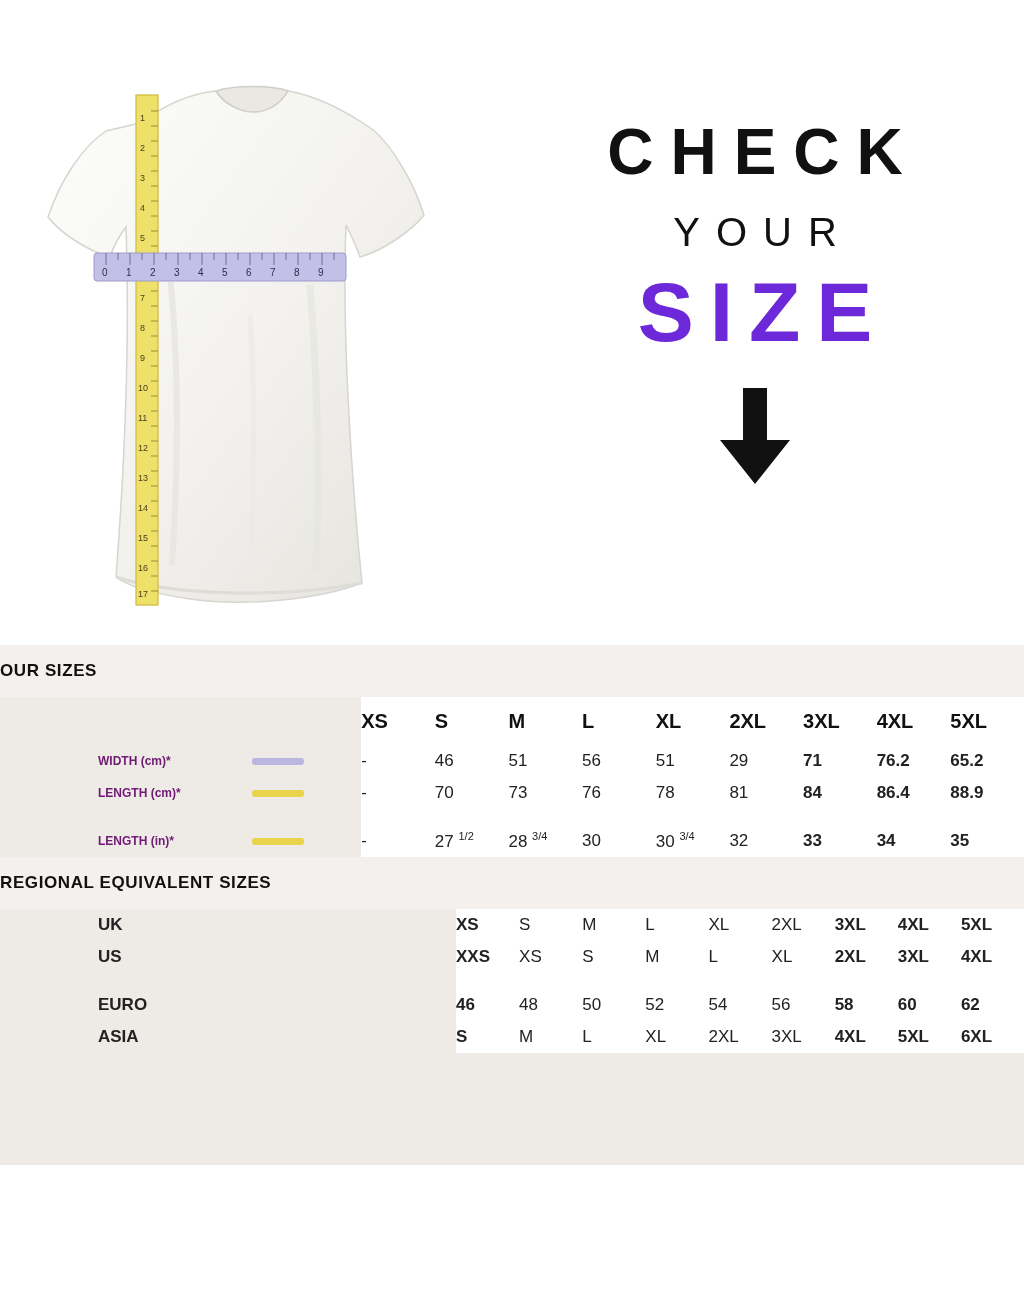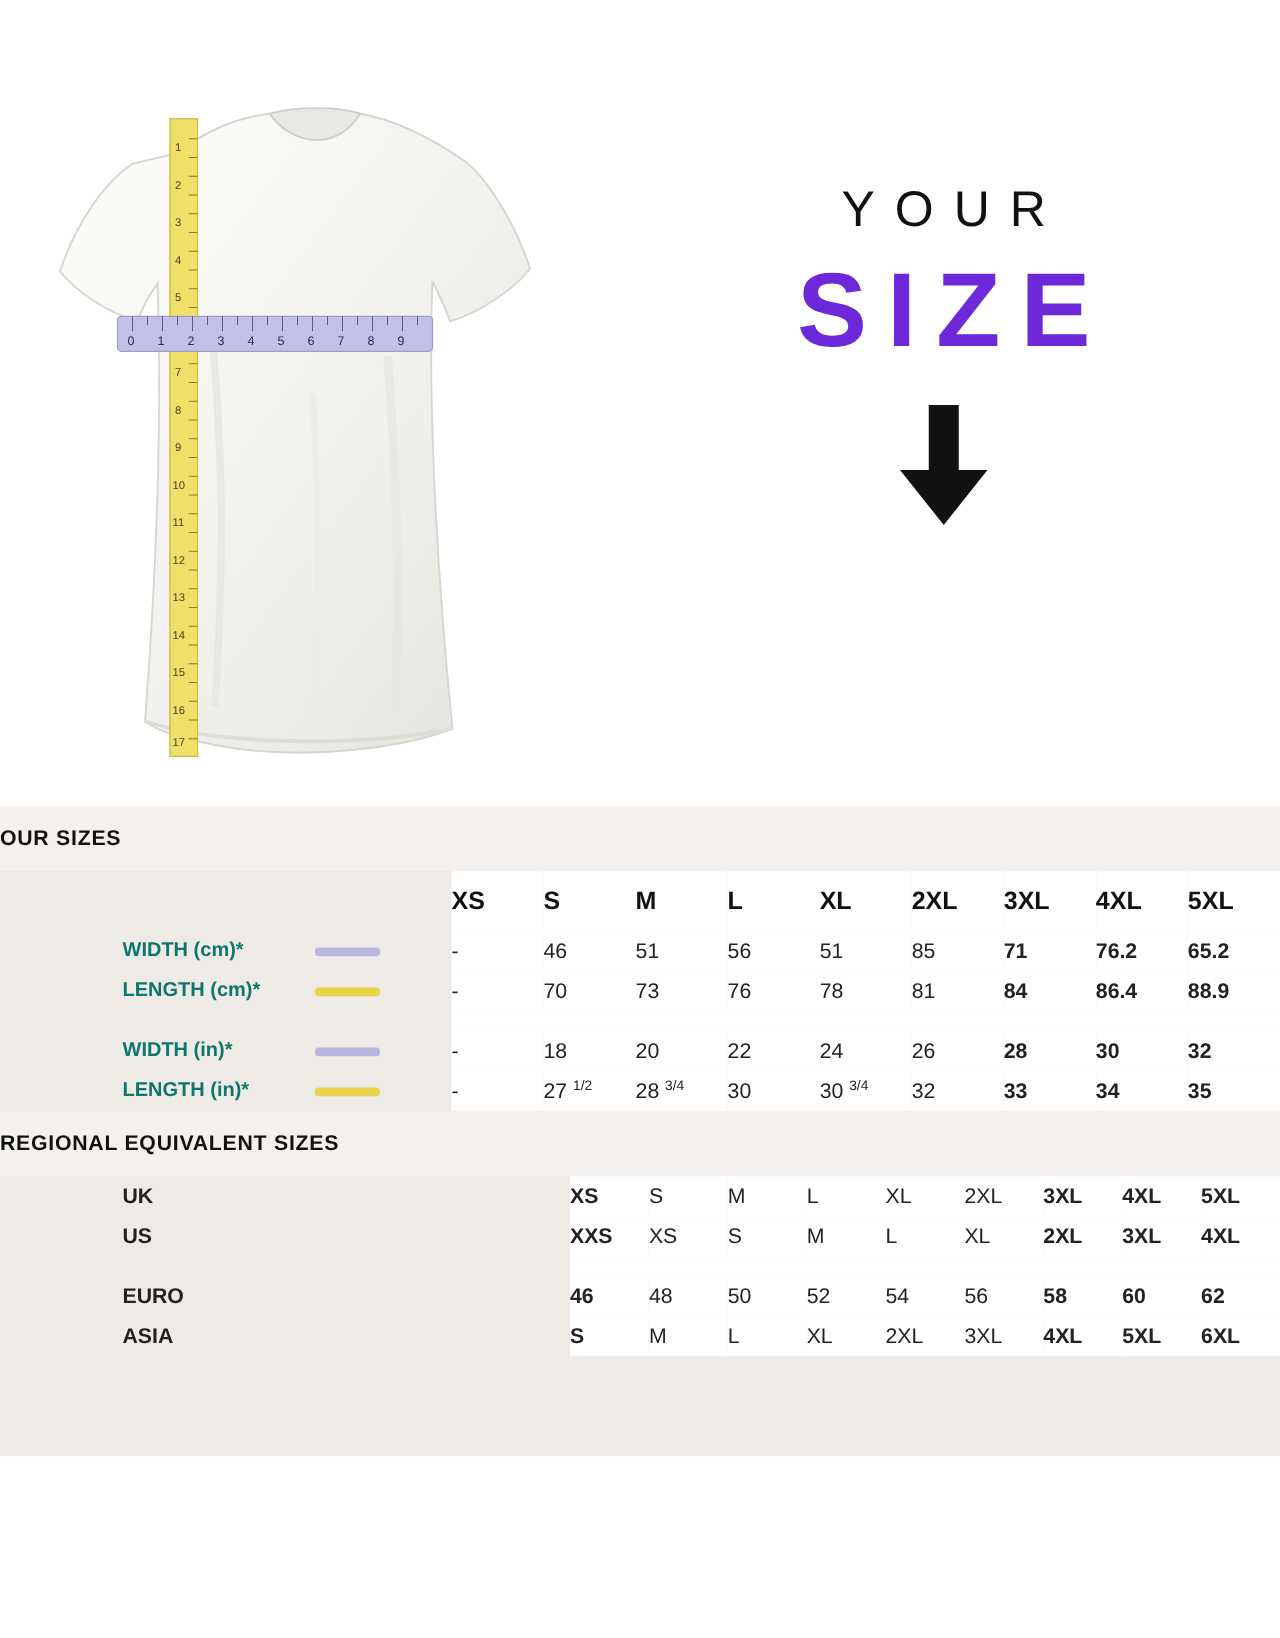--- a/index.html
+++ b/index.html
@@ -138,23 +138,23 @@
 
   .spacer-row td { height: 16px; background: #ffffff; }
   .spacer-row td.col-label { background: #eeeae6; }
 
   .label-inner {
     display: flex;
     align-items: center;
     padding-left: 98px;
   }
   .label-text {
-    font-size: 16px;
-    font-weight: bold;
-    color: #0f766e;
+    font-size: 12px;
+    font-weight: bold;
+    color: #701a75;
     width: 150px;
   }
   .swatch {
     width: 52px;
     height: 7px;
     border-radius: 3px;
     margin-left: 4px;
   }
 
   .regional-label {
@@ -298,20 +298,21 @@
           <text x="226" y="201">6</text>
             <text x="250" y="201">7</text>
             <text x="274" y="201">8</text>
           <text x="298" y="201">9</text>
         </g>
       </g>
     </svg>
   </div>
 
   <div class="headline">
+    <div class="hl-check">CHECK</div>
     <div class="hl-your">YOUR</div>
     <div class="hl-size">SIZE</div>
     <svg class="arrow-down" width="78" height="96" viewBox="0 0 78 96">
       <polygon points="27,0 51,0 51,52 74,52 39,96 4,52 27,52" fill="#111111"></polygon>
     </svg>
   </div>
 </div>
 
 <div class="table-section">
 
@@ -337,21 +338,21 @@
         <div class="label-inner">
           <span class="label-text">WIDTH (cm)*</span>
           <span class="swatch" style="background:#b9b7e0"></span>
         </div>
       </td>
       <td>-</td>
       <td>46</td>
       <td>51</td>
       <td>56</td>
       <td>51</td>
-      <td>85</td>
+      <td>29</td>
       <td class="bold">71</td>
       <td class="bold">76.2</td>
       <td class="bold">65.2</td>
     </tr>
 
     <tr class="data-row">
       <td class="col-label">
         <div class="label-inner">
           <span class="label-text">LENGTH (cm)*</span>
           <span class="swatch" style="background:#e8d34a"></span>
@@ -366,37 +367,20 @@
       <td class="bold">84</td>
       <td class="bold">86.4</td>
       <td class="bold">88.9</td>
     </tr>
 
     <tr class="spacer-row">
       <td class="col-label"></td>
       <td colspan="9"></td>
     </tr>
 
-    <tr class="data-row">
-      <td class="col-label">
-        <div class="label-inner">
-          <span class="label-text">WIDTH (in)*</span>
-          <span class="swatch" style="background:#b9b7e0"></span>
-        </div>
-      </td>
-      <td>-</td>
-      <td>18</td>
-      <td>20</td>
-      <td>22</td>
-      <td>24</td>
-      <td>26</td>
-      <td class="bold">28</td>
-      <td class="bold">30</td>
-      <td class="bold">32</td>
-    </tr>
 
     <tr class="data-row">
       <td class="col-label">
         <div class="label-inner">
           <span class="label-text">LENGTH (in)*</span>
           <span class="swatch" style="background:#e8d34a"></span>
         </div>
       </td>
       <td>-</td>
       <td>27&nbsp;<span class="frac">1/2</span></td>

